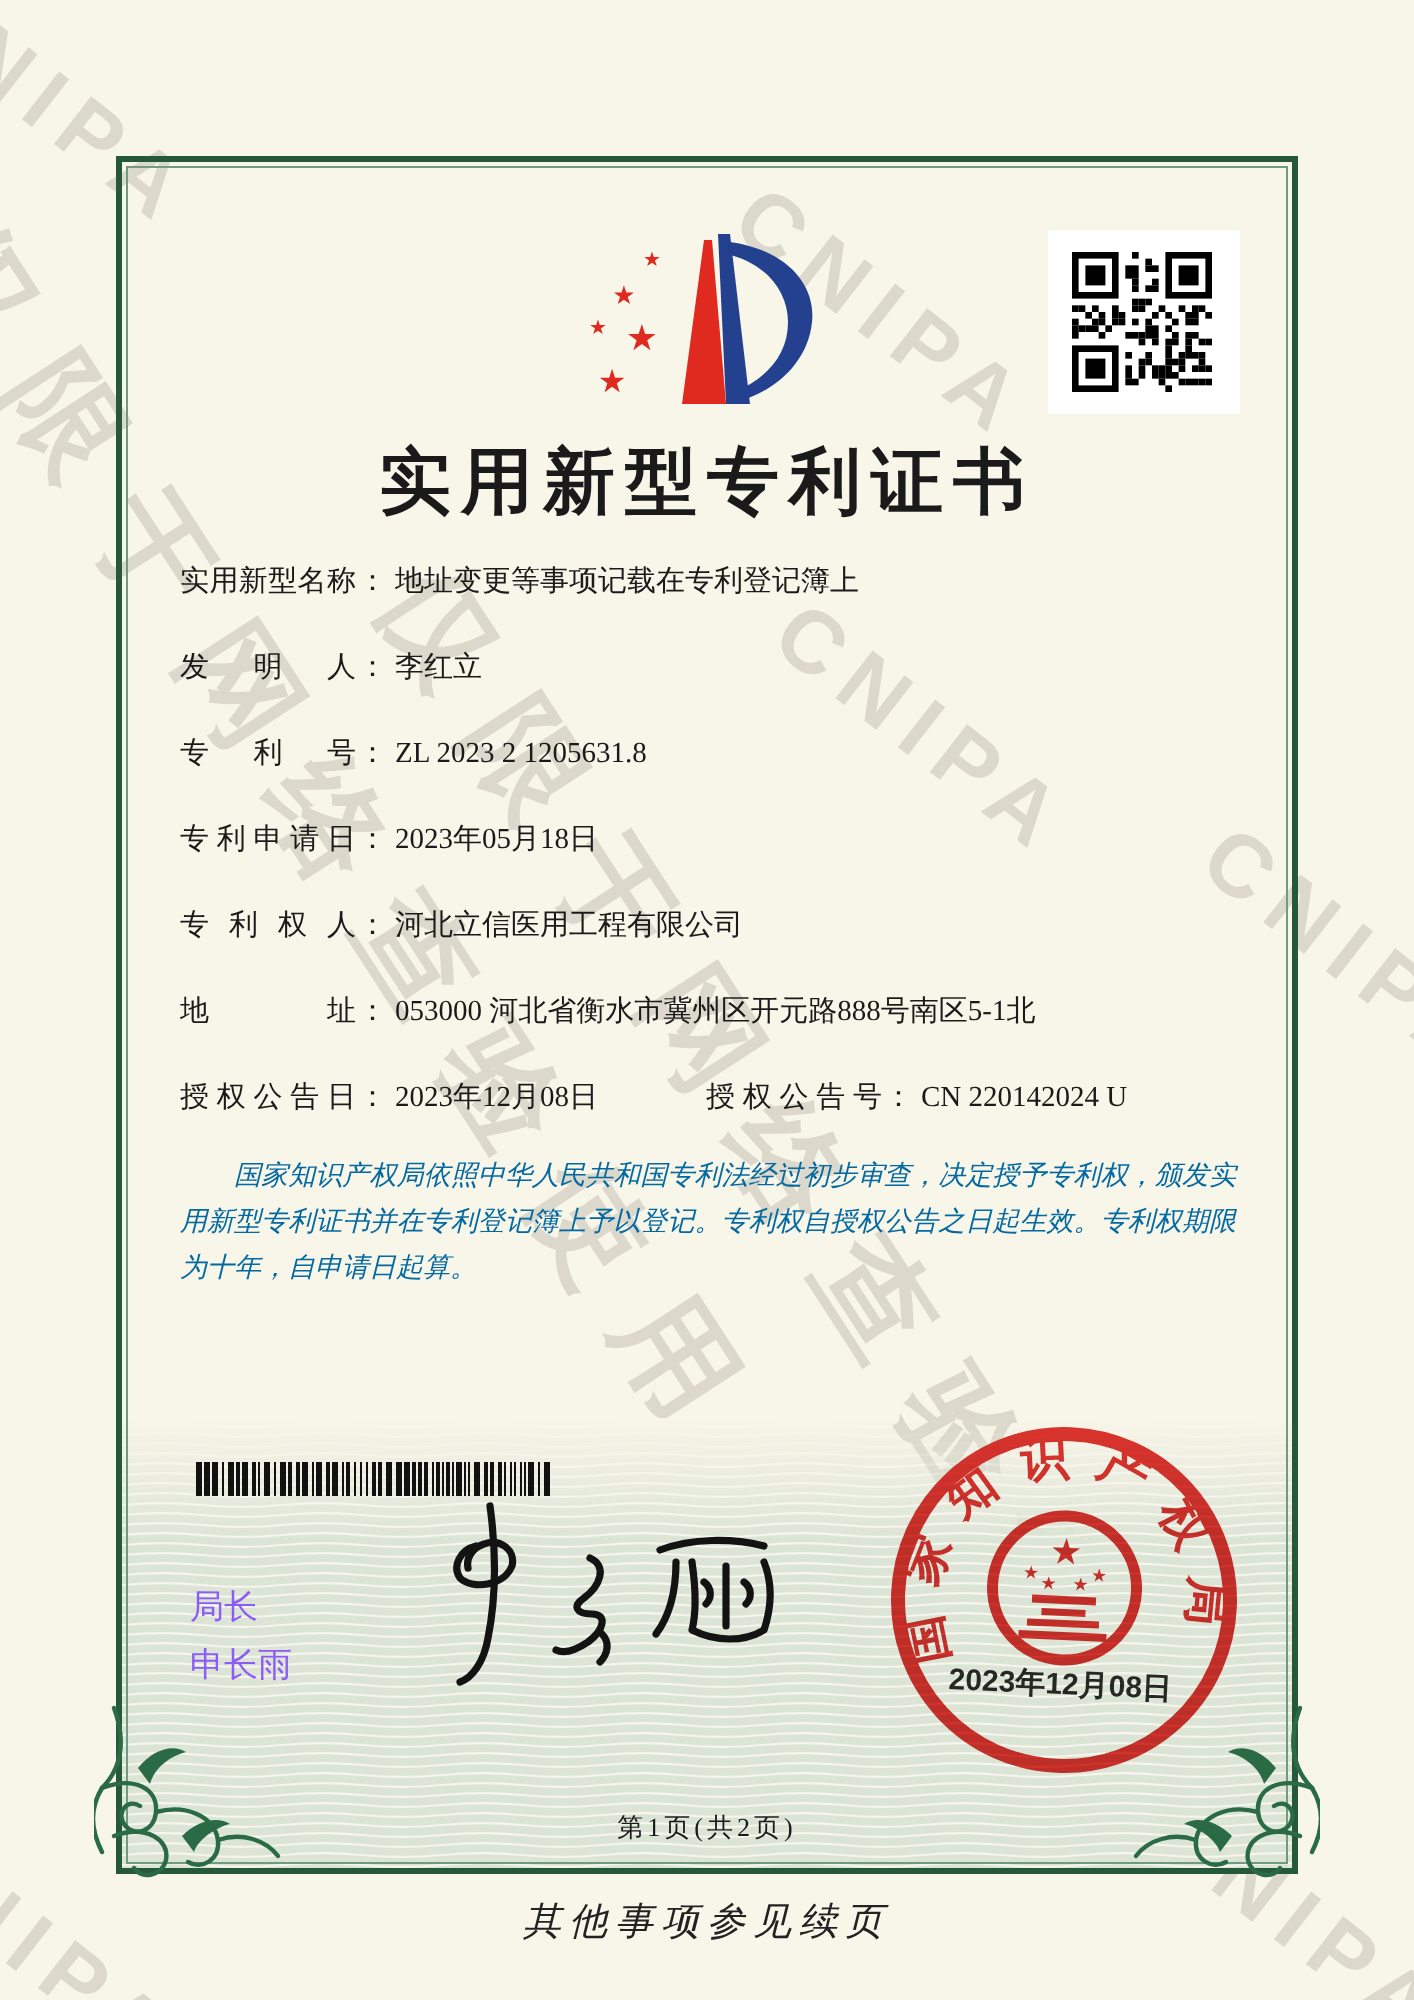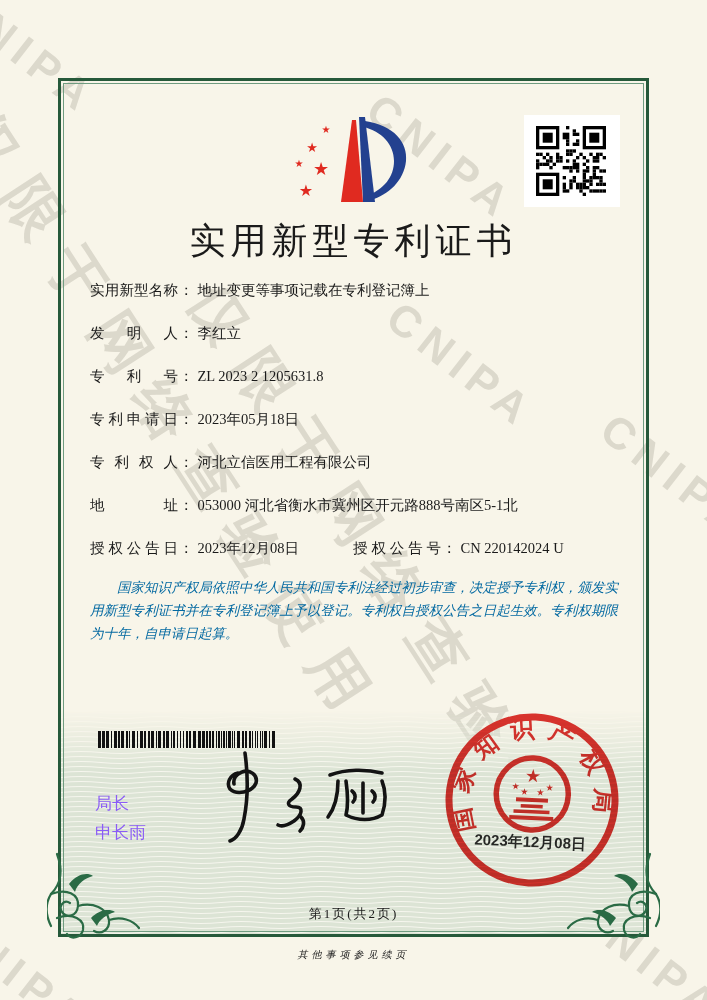--- a/index.html
+++ b/index.html
@@ -26,21 +26,21 @@
   .waves{position:absolute;left:0;right:0;bottom:0;height:224px;z-index:0;
          -webkit-mask-image:linear-gradient(to bottom,transparent,#000 60px);
          mask-image:linear-gradient(to bottom,transparent,#000 60px);}
   
   .cert-no{position:absolute;left:34px;top:32px;font-size:15px;z-index:3;}
   .cert-no .lab{letter-spacing:8px;}
   .logo{position:absolute;left:232px;top:34px;z-index:3;}
   .qr-patch{position:absolute;left:463px;top:34px;width:96px;height:92px;background:#fff;z-index:3;}
   .qr{position:absolute;left:12px;top:11px;}
   .title{position:absolute;left:0;right:0;top:136px;text-align:center;font-size:36px;
-         font-weight:normal;letter-spacing:5px;z-index:3;}
+         font-weight:bold;letter-spacing:5px;z-index:3;}
   
   .fields{position:absolute;left:29px;top:200px;right:18px;z-index:3;font-size:14.5px;}
   .frow{height:43px;position:relative;}
   .flabel{display:inline-block;width:88px;text-align:justify;text-align-last:justify;vertical-align:top;}
   .colon{margin:0 4px 0 1px;}
   .grant-no{position:absolute;left:263px;top:0;}
   
   .legal{position:absolute;left:29px;top:495px;width:528px;z-index:3;font-size:13.5px;
          font-style:italic;line-height:23px;text-align:justify;color:#0369a1;}
   .legal p{margin:0 0 9px 0;text-indent:2em;}
@@ -48,21 +48,21 @@
   .barcode{position:absolute;left:37px;top:650px;z-index:3;}
   .officer{position:absolute;left:34px;top:708px;z-index:3;font-family:"Liberation Sans",sans-serif;
            font-size:17px;line-height:29px;color:#8b5cf6;}
   .signature{position:absolute;left:139px;top:660px;z-index:3;}
   .seal{position:absolute;left:381px;top:629px;z-index:4;opacity:.93;mix-blend-mode:multiply;}
   .page-num{position:absolute;left:0;right:0;top:824px;text-align:center;font-size:13px;
             letter-spacing:2px;z-index:3;}
   .flourish{position:absolute;z-index:2;}
   .fl-left{left:-14px;bottom:-10px;}
   .fl-right{right:-14px;bottom:-10px;transform:scaleX(-1);}
-  .note{position:absolute;left:0;right:0;top:948px;text-align:center;font-size:10px;
+  .note{position:absolute;left:0;right:0;top:948px;text-align:center;font-size:19px;
         font-style:italic;letter-spacing:4px;z-index:3;color:#222;}
   svg text.seal-arc{font-size:24px;font-weight:bold;letter-spacing:12px;fill:#d8231e;}
 </style>
 </head>
 <body>
 
 <div class="page">
 
   <div class="wm wm-cn wm1">仅限于网络查验使用</div>
   <div class="wm wm-cn wm2">仅限于网络查验使用</div>

